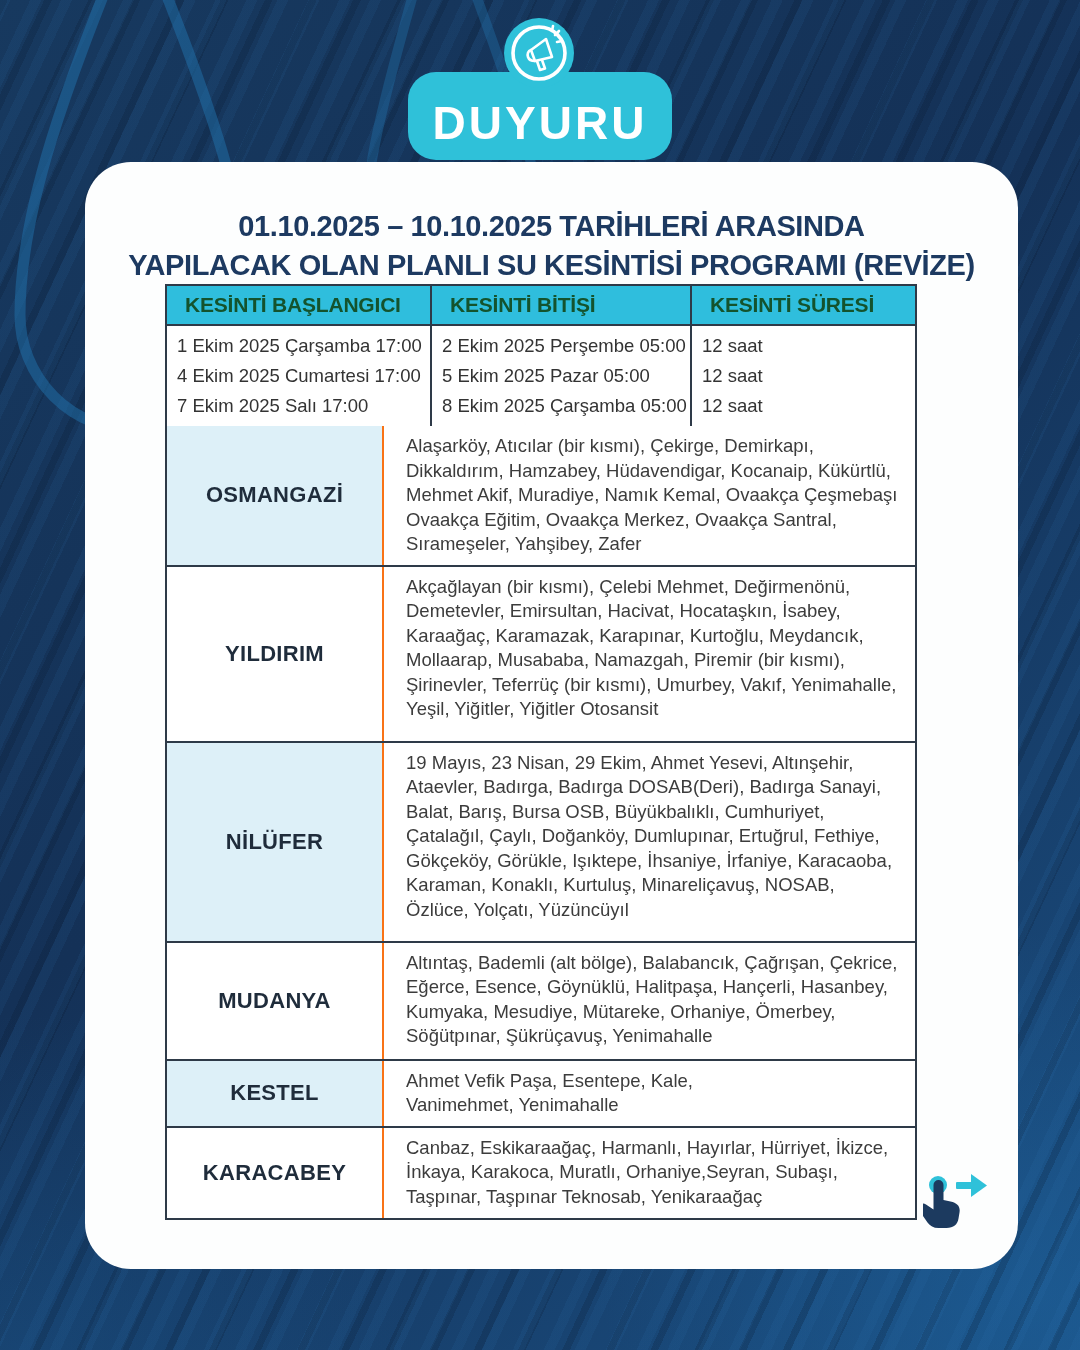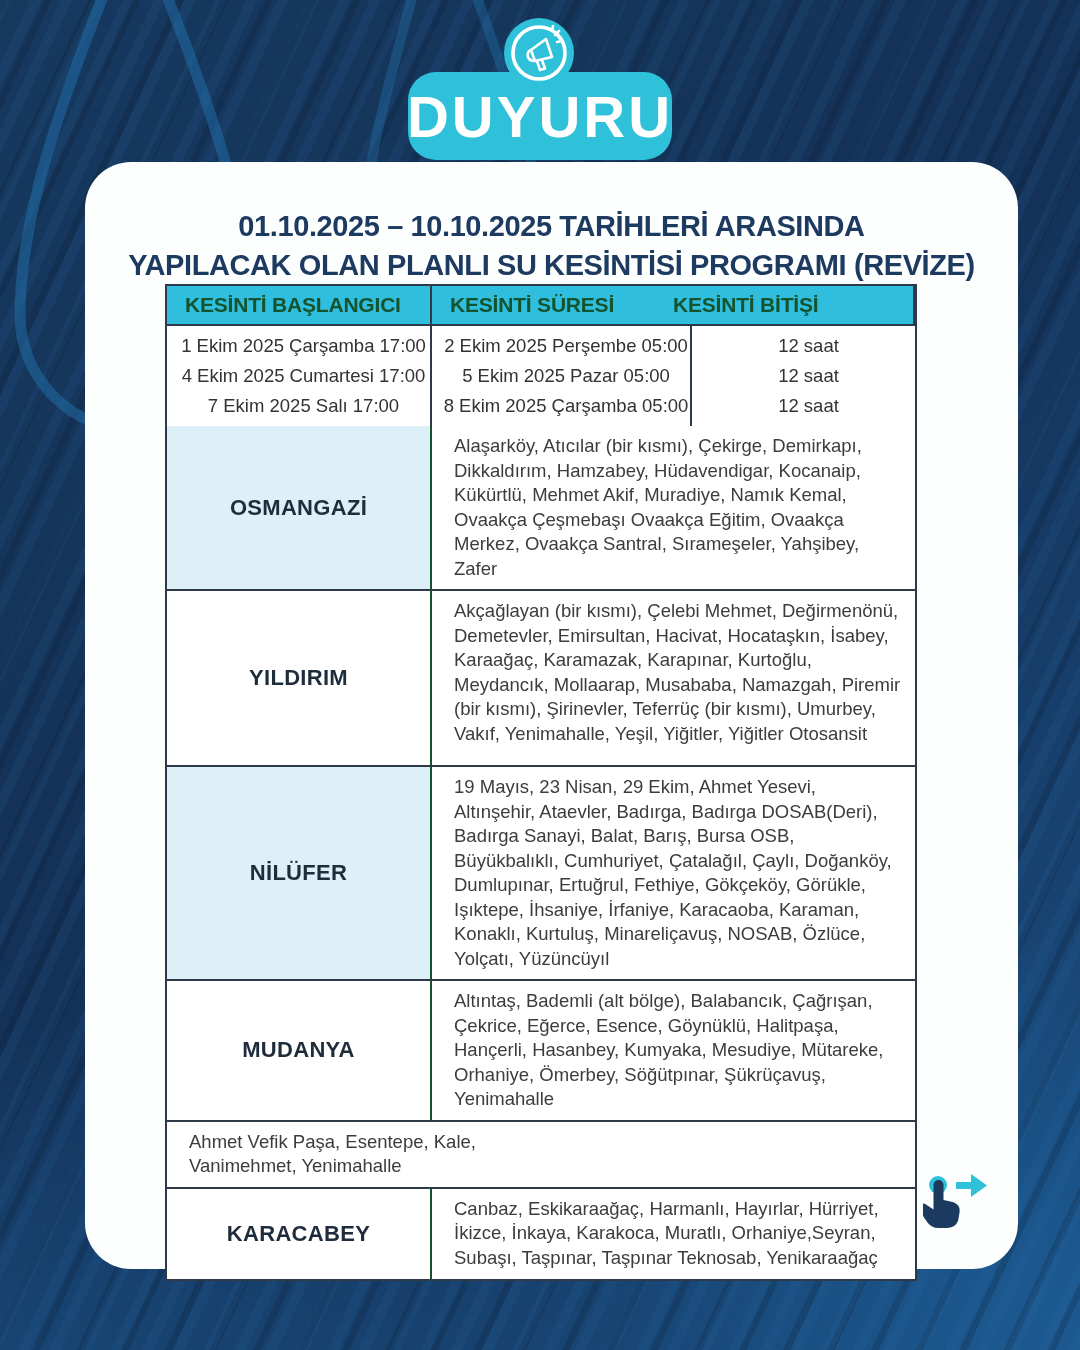--- a/index.html
+++ b/index.html
@@ -24,21 +24,21 @@
   .drops { position:absolute; left:-15px; top:-25px; opacity:.75; }
 
   
   .badge {
     position:absolute; left:408px; top:72px; width:264px; height:88px;
     background:#2fc1d9; border-radius:28px; z-index:2;
     display:flex; align-items:flex-end; justify-content:center;
     padding-bottom:10px;
   }
   .badge-label {
-    color:#ffffff; font-size:58px; font-weight:bold; letter-spacing:3px;
+    color:#ffffff; font-size:46px; font-weight:bold; letter-spacing:3px;
   }
   .badge-circle {
     position:absolute; left:504px; top:18px; width:70px; height:70px; z-index:3;
   }
 
   
   .card {
     position:absolute; left:85px; top:162px; width:933px; height:1107px;
     background:#fdfefe; border-radius:46px; z-index:1;
   }
@@ -56,33 +56,33 @@
   .row { display:flex; width:100%; }
   .hdr-row { background:#2fbedd; height:40px; border-bottom:2px solid #2e3a48; }
   .hdr-cell {
     display:flex; align-items:center; padding-left:18px;
     color:#14532d; font-weight:bold; font-size:21px; letter-spacing:-0.2px;
   }
   .c1 { width:265px; border-right:2px solid #2e3a48; }
   .c2 { width:260px; border-right:2px solid #2e3a48; }
   .c3 { flex:1; }
   .dates-row { height:100px; }
-  .date-cell { padding:5px 0 0 10px;text-align:center; }
+  .date-cell { padding:5px 0 0 10px; }
   .date-cell p {
     font-size:18.5px; line-height:30px; color:#333333; white-space:nowrap;
   }
   .band {
     height:36px; background:#2fbedd; border-bottom:2px solid #2e3a48;
     display:flex; align-items:center; justify-content:center;
     color:#14304d; font-weight:bold; font-size:21px;
   }
   .d-row { border-bottom:2px solid #2e3a48; }
   .d-row:last-child { border-bottom:none; }
   .dname {
-    width:265px; border-right:2px solid #14532d;
+    width:217px; border-right:2px solid #f97316;
     display:flex; align-items:center; justify-content:center;
     color:#1f2c3b; font-weight:bold; font-size:22px; letter-spacing:0.3px;
     text-align:center;
   }
   .tint { background:#ddf0f8; }
   .hood {
     flex:1; padding:8px 14px 8px 22px;
     font-size:18.5px; line-height:24.5px; color:#3c3c3c;
     white-space:pre-line;
   }
@@ -120,22 +120,22 @@
 
   <div class="title">
     <div>01.10.2025 – 10.10.2025 TARİHLERİ ARASINDA</div>
     <div>YAPILACAK OLAN PLANLI SU KESİNTİSİ PROGRAMI (REVİZE)</div>
   </div>
 
   <div class="tbl">
 
     <div class="row hdr-row">
       <div class="hdr-cell c1">KESİNTİ BAŞLANGICI</div>
+      <div class="hdr-cell c2">KESİNTİ BİTİŞİ</div>
       <div class="hdr-cell c3">KESİNTİ SÜRESİ</div>
-      <div class="hdr-cell c2">KESİNTİ BİTİŞİ</div>
     </div>
 
     <div class="row dates-row">
       <div class="date-cell c1">
         <p>1 Ekim 2025 Çarşamba 17:00</p>
         <p>4 Ekim 2025 Cumartesi 17:00</p>
         <p>7 Ekim 2025 Salı 17:00</p>
       </div>
       <div class="date-cell c2">
         <p>2 Ekim 2025 Perşembe 05:00</p>
@@ -164,20 +164,21 @@
       <div class="dname tint">NİLÜFER</div>
       <div class="hood">19 Mayıs, 23 Nisan, 29 Ekim, Ahmet Yesevi, Altınşehir, Ataevler, Badırga, Badırga DOSAB(Deri), Badırga Sanayi, Balat, Barış, Bursa OSB, Büyükbalıklı, Cumhuriyet, Çatalağıl, Çaylı, Doğanköy, Dumlupınar, Ertuğrul, Fethiye, Gökçeköy, Görükle, Işıktepe, İhsaniye, İrfaniye, Karacaoba, Karaman, Konaklı, Kurtuluş, Minareliçavuş, NOSAB, Özlüce, Yolçatı, Yüzüncüyıl</div>
     </div>
 
     <div class="row d-row" style="min-height:118px;">
       <div class="dname">MUDANYA</div>
       <div class="hood">Altıntaş, Bademli (alt bölge), Balabancık, Çağrışan, Çekrice, Eğerce, Esence, Göynüklü, Halitpaşa, Hançerli, Hasanbey, Kumyaka, Mesudiye, Mütareke, Orhaniye, Ömerbey, Söğütpınar, Şükrüçavuş, Yenimahalle</div>
     </div>
 
     <div class="row d-row" style="min-height:62px;">
+      <div class="dname tint">KESTEL</div>
       <div class="hood">Ahmet Vefik Paşa, Esentepe, Kale,
 Vanimehmet, Yenimahalle</div>
     </div>
 
     <div class="row d-row" style="min-height:90px;">
       <div class="dname">KARACABEY</div>
       <div class="hood">Canbaz, Eskikaraağaç, Harmanlı, Hayırlar, Hürriyet, İkizce, İnkaya, Karakoca, Muratlı, Orhaniye,Seyran, Subaşı, Taşpınar, Taşpınar Teknosab, Yenikaraağaç</div>
     </div>
 
   </div>

